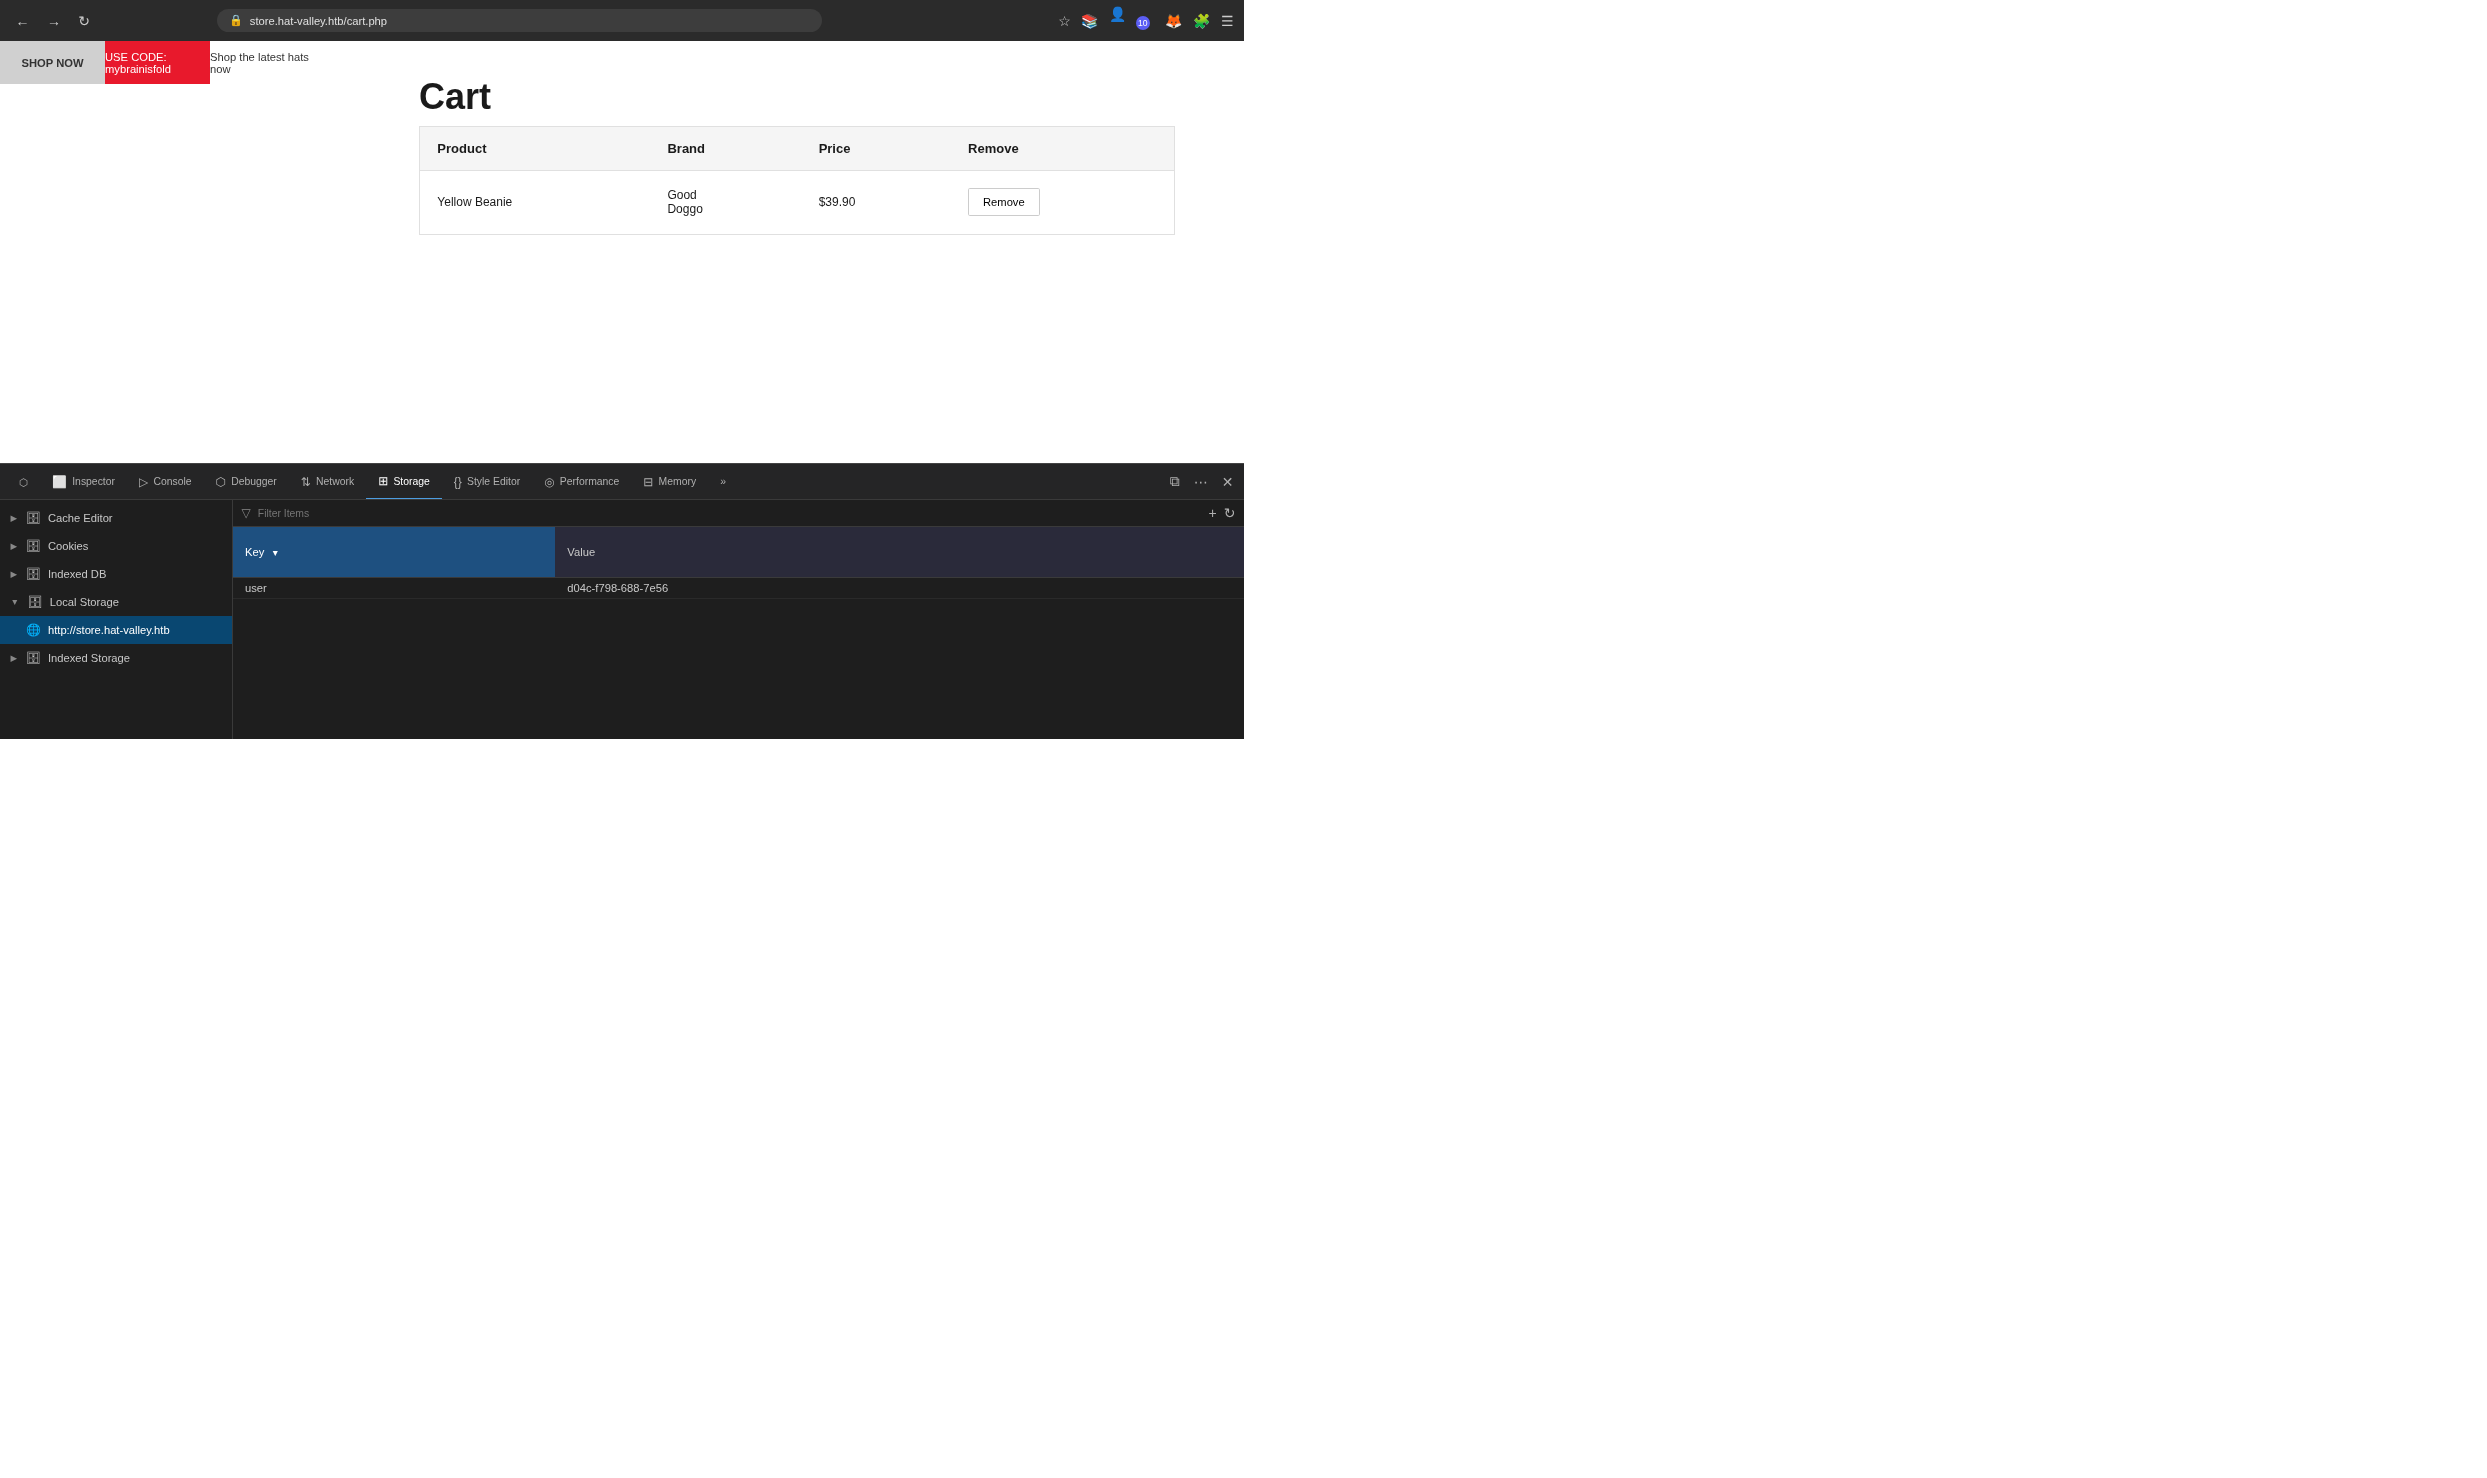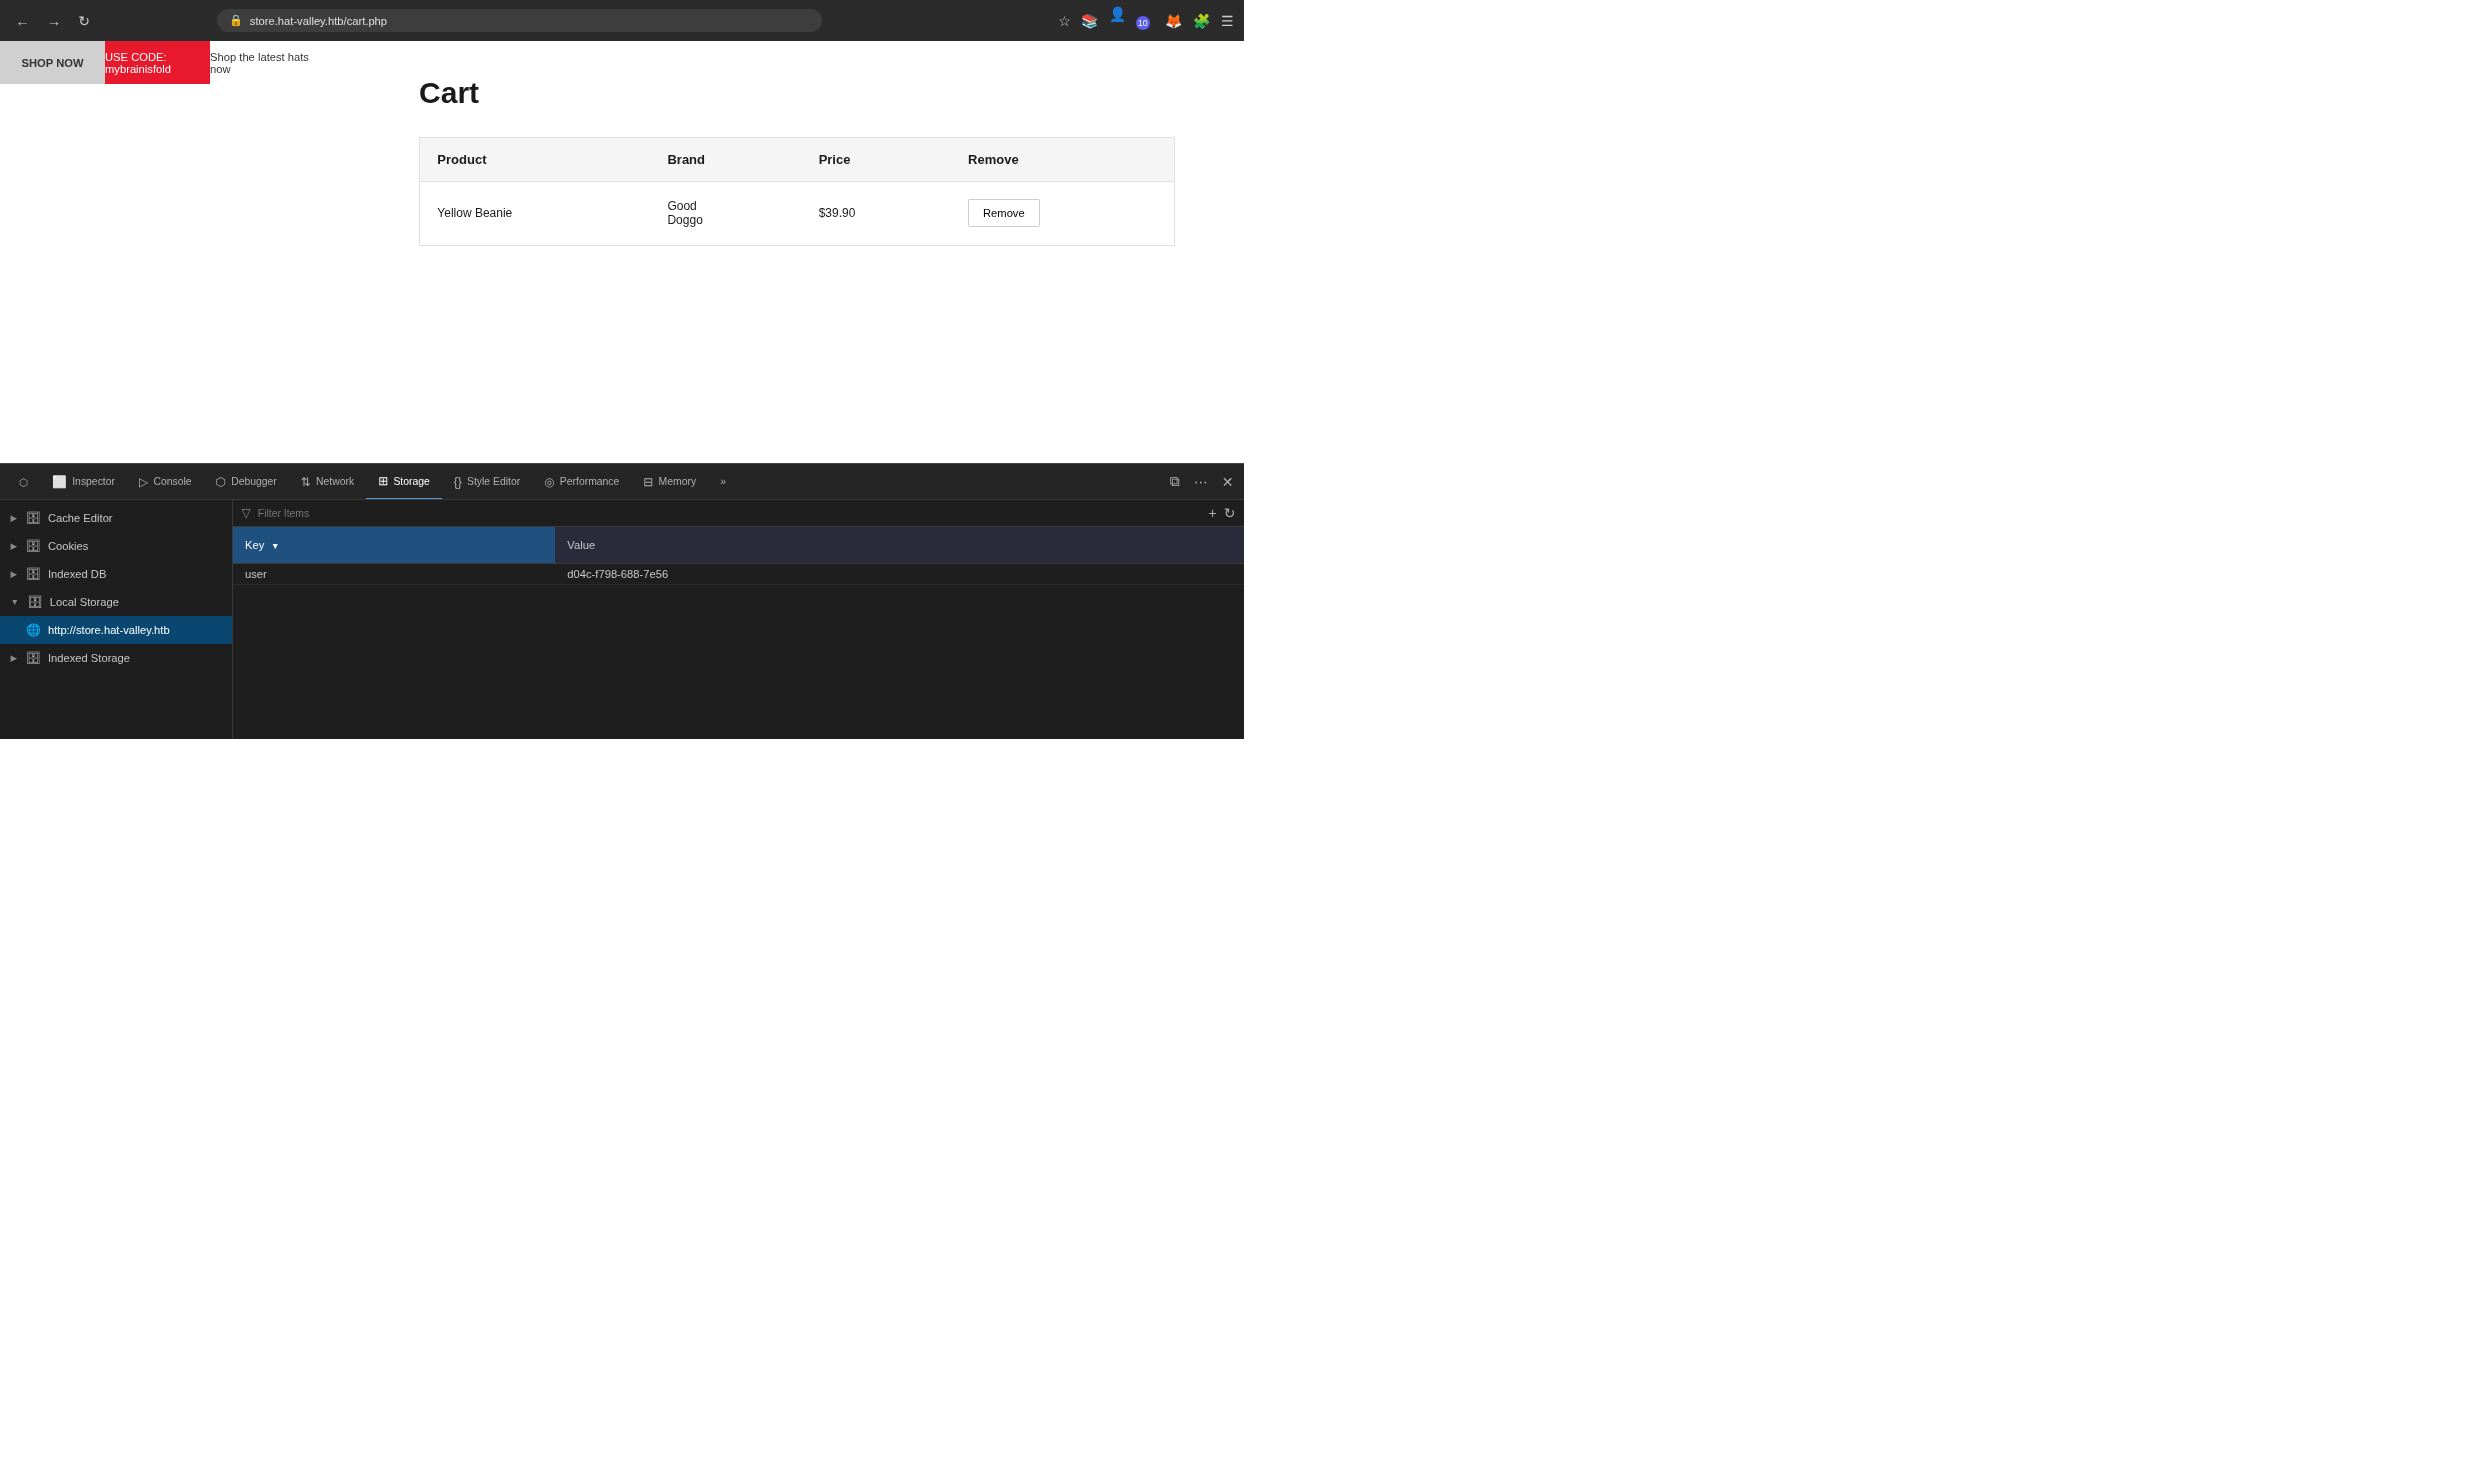--- a/index.html
+++ b/index.html
@@ -84,24 +84,24 @@
     .banner-right span { font-size: 11.2px; color: #333; }
 
     
     .site-main {
       flex: 1;
       background: #fff;
       padding: 35px 69px;
       overflow: hidden;
     }
     .cart-title {
-      font-size: 30px;
+      font-size: 36px;
       font-weight: 700;
       color: #1a1a1a;
-      margin-bottom: 27px;
+      margin-bottom: 8px;
     }
     .cart-table {
       width: 100%;
       border-collapse: collapse;
       border: 0.9px solid #e0e0e0;
     }
     .cart-table thead tr {
       background: #f5f5f5;
     }
     .cart-table th {
@@ -231,21 +231,21 @@
     }
     .storage-table table {
       width: 100%;
       border-collapse: collapse;
       font-size: 11.2px;
     }
     .storage-table thead tr {
       background: #2a2a3a;
     }
     .storage-table th {
-      padding: 12px 12px;
+      padding: 19px 12px;
       text-align: left;
       color: #c8c8c8;
       font-weight: 500;
       border-bottom: 0.9px solid #3a3a3a;
       cursor: pointer;
       user-select: none;
     }
     .storage-table th.active-col {
       background: #1e5080;
       color: #fff;

